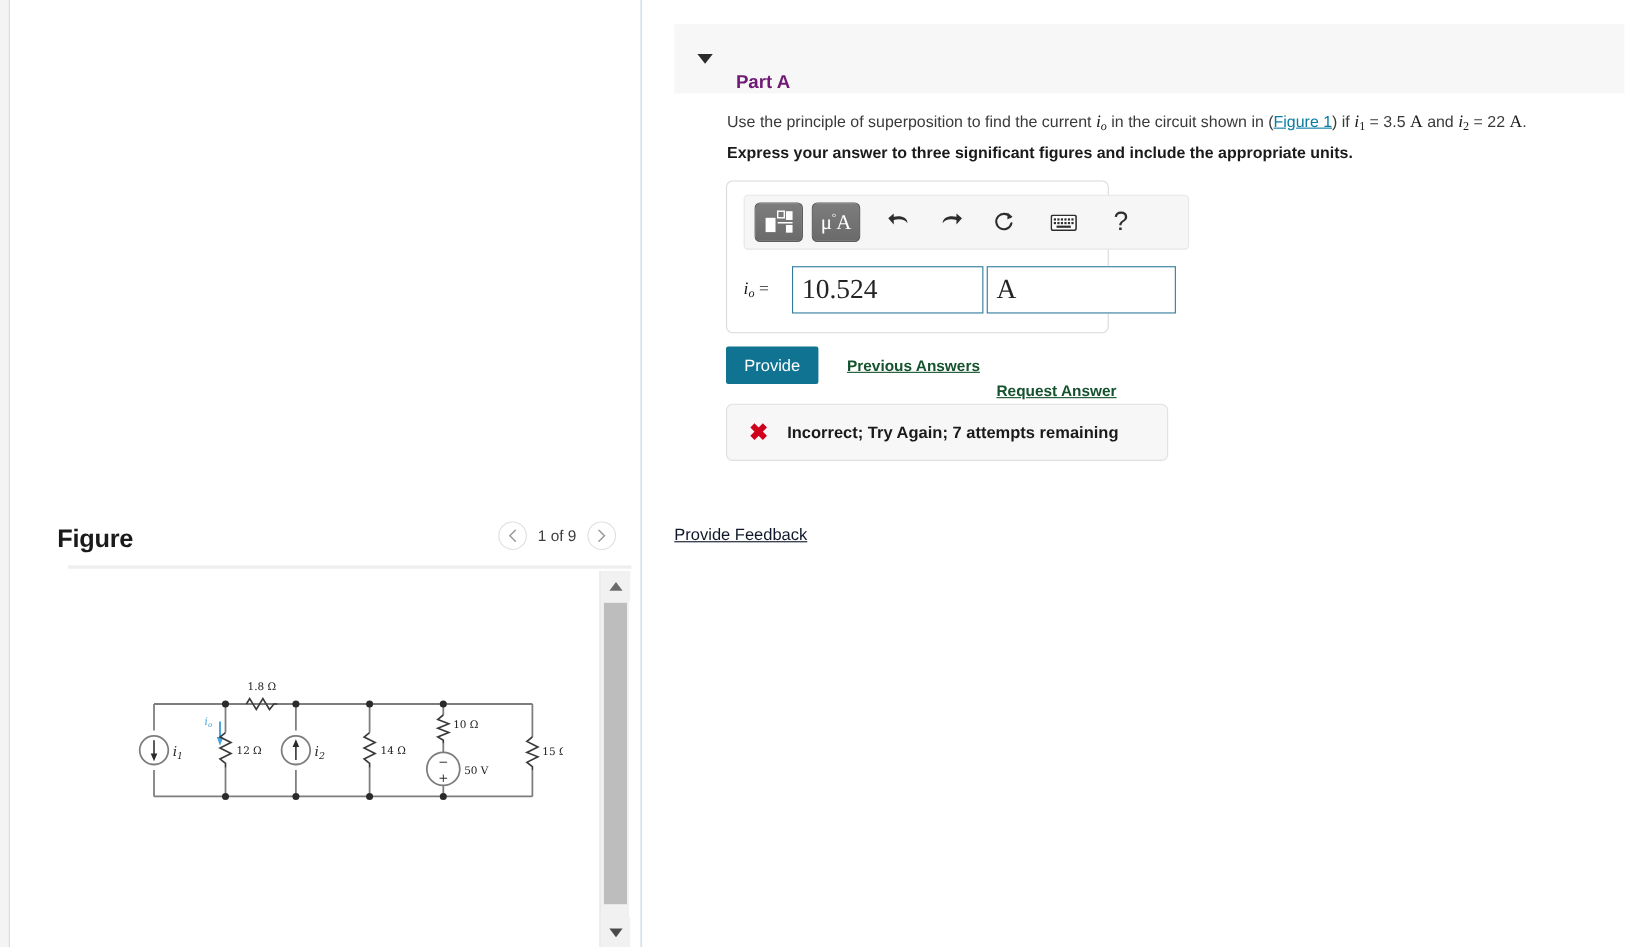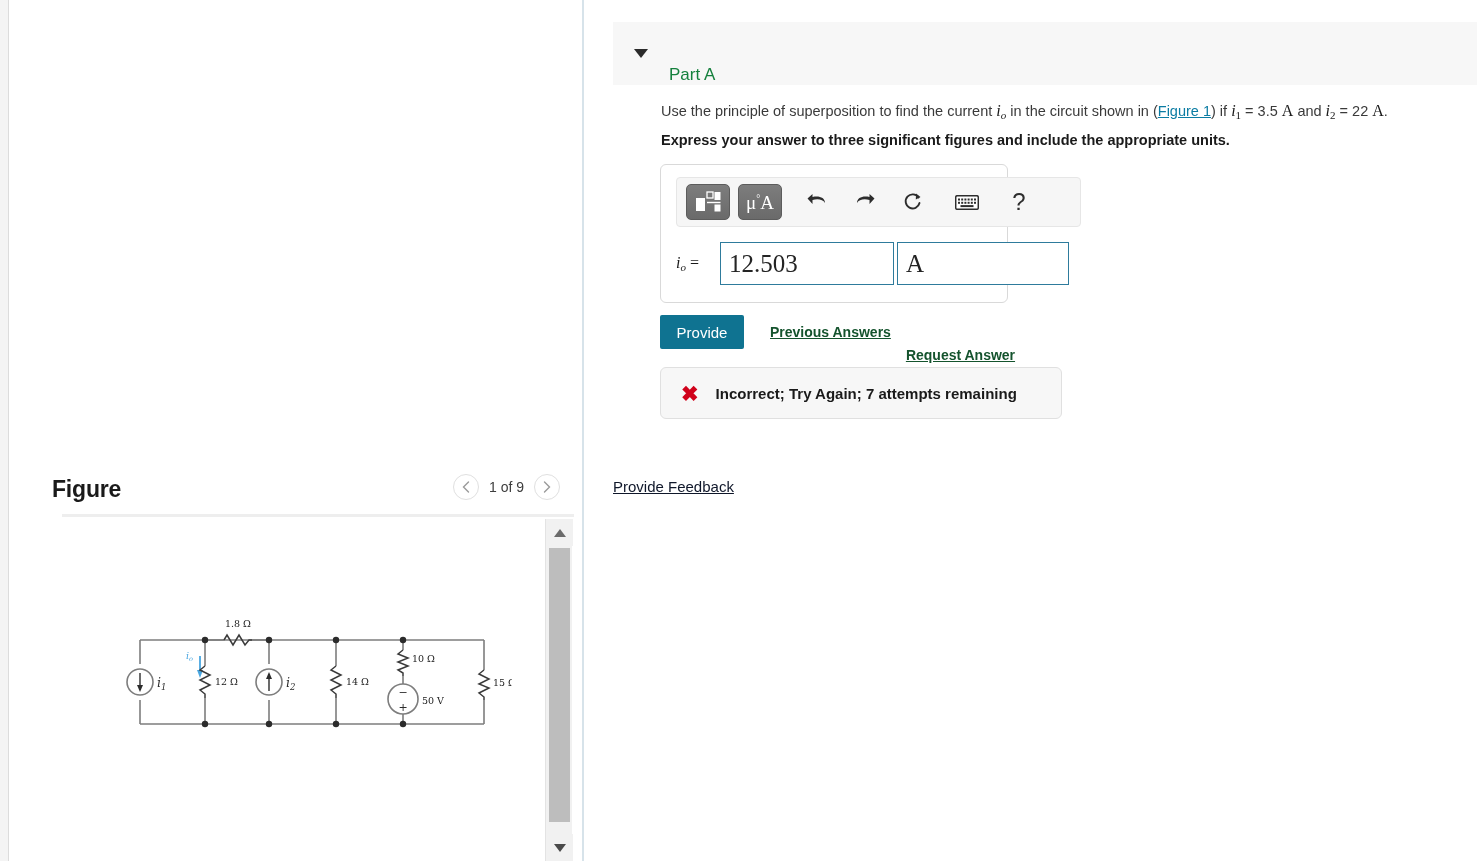--- a/index.html
+++ b/index.html
@@ -100,21 +100,21 @@
   .caret {
     margin-left: 21px;
     width: 0; height: 0;
     border-left: 7px solid transparent;
     border-right: 7px solid transparent;
     border-top: 9px solid #2b2b2b;
     cursor: pointer;
   }
   .part-title {
     margin-left: 21px;
-    font-size: 17px; font-weight: normal; color: #15803d; margin-top: 42px;
+    font-size: 17px; font-weight: bold; color: #701a75; margin-top: 42px;
   }
 
   .question {
     position: absolute; left: 77px; top: 99px; width: 830px;
     font-size: 14.5px; color: #3a3a3a; line-height: 1.45;
     white-space: nowrap;
   }
   .question .mathi {
     font-family: "Liberation Serif", serif; font-style: italic;
     font-size: 16px; color: #1a1a1a;
@@ -416,21 +416,21 @@
         </div>
 
         <div class="tb-icon-plain help">
           <span>?</span>
         </div>
       </div>
 
       <div class="answer-row">
         <div class="eq-label"><span style="font-style:italic">i</span><span class="sub">o</span><span> =</span></div>
         <div class="val-field">
-          <span>12.503</span>
+          <span>10.524</span>
         </div>
         <div class="unit-field">
           <span>A</span>
         </div>
       </div>
     </div>
 
     <div class="submit-row">
       <button class="submit-btn">Provide</button>
       <span class="link-btn">Previous Answers</span>

